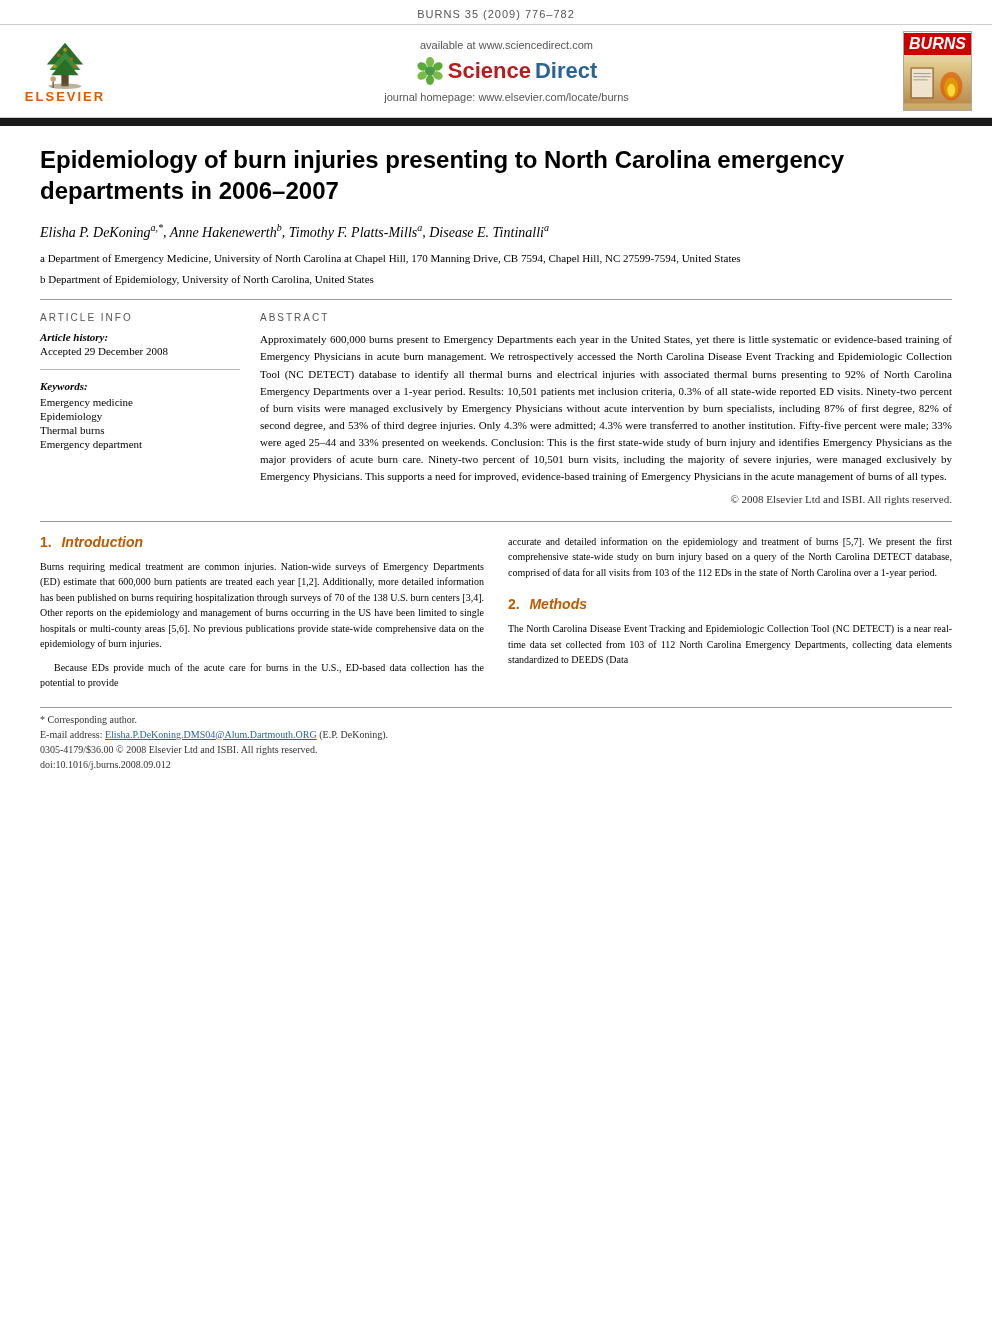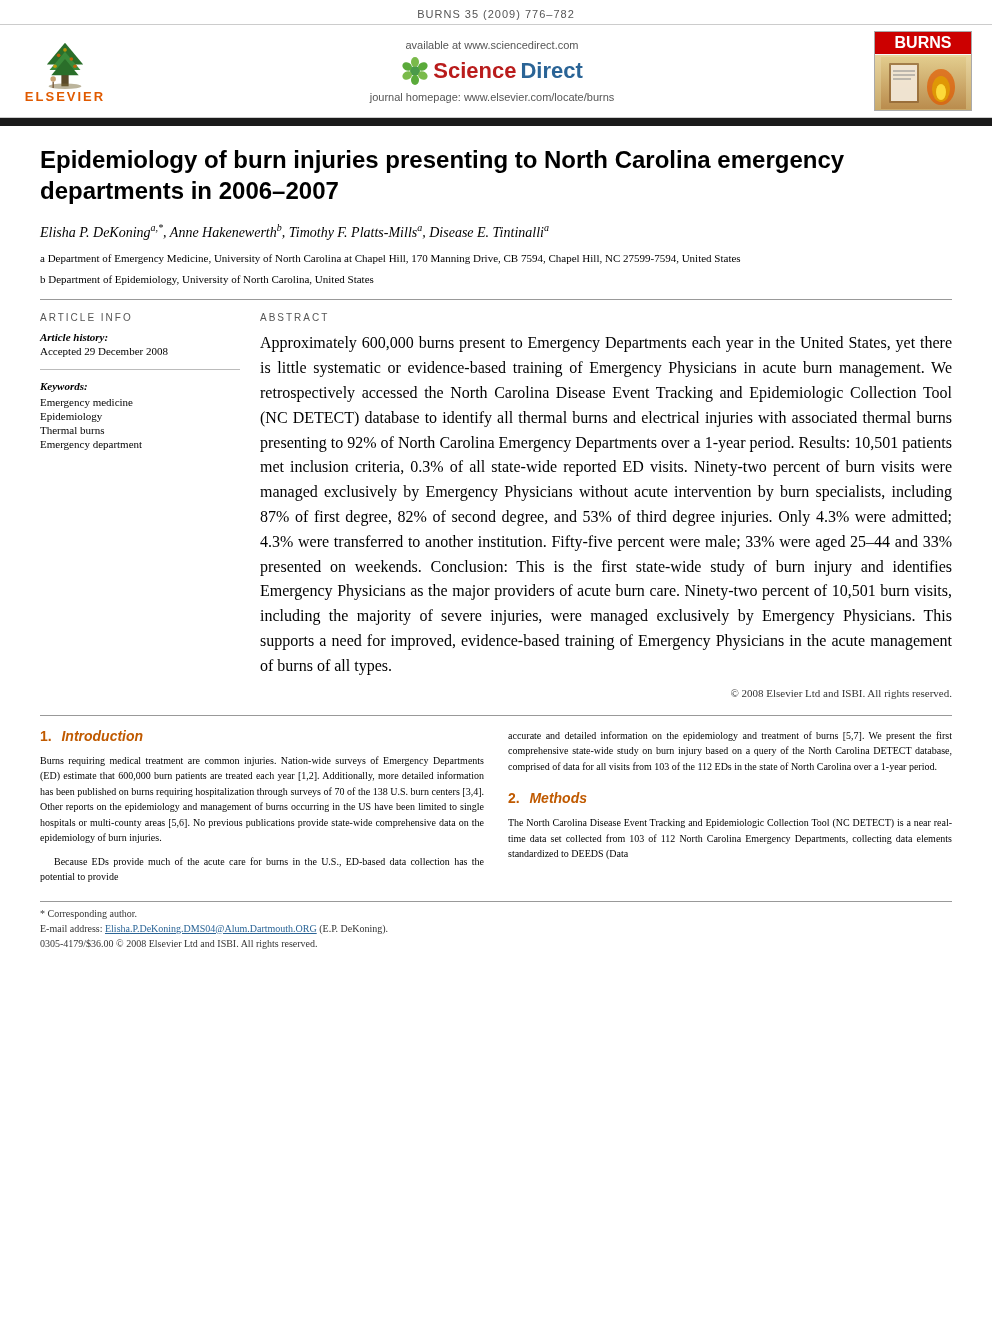--- a/index.html
+++ b/index.html
@@ -95,29 +95,30 @@
       font-family: Arial, sans-serif;
     }
 
     .journal-homepage {
       font-size: 11px;
       color: #555;
       font-family: Arial, sans-serif;
     }
 
     .burns-logo-box {
-      width: 98px;
+      width: 69px;
       height: 80px;
       border: 1px solid #aaa;
       display: flex;
       flex-direction: column;
       align-items: center;
-      justify-content: space-between;
+      justify-content: flex-end;
       background: #f8f8f8;
       font-size: 10px;
+      font-style: italic;
     }
 
     .burns-logo-title {
       background: #c00;
       color: #fff;
       font-size: 16px;
       font-weight: bold;
       font-family: Arial, sans-serif;
       width: 100%;
       text-align: center;
@@ -232,21 +233,21 @@
       font-weight: bold;
       margin-bottom: 4px;
     }
 
     .keyword-item {
       font-size: 11px;
       margin-bottom: 2px;
     }
 
     .abstract-text {
-      font-size: 16px;
+      font-size: 11px;
       line-height: 1.55;
       text-align: justify;
     }
 
     .copyright-note {
       font-size: 11px;
       text-align: right;
       color: #333;
       margin-top: 8px;
     }
@@ -492,16 +493,17 @@
     <hr class="footer-divider">
 
     <div class="footnote-area">
       <div>* Corresponding author.</div>
       <div>
         <span>E-mail address:</span>
         <a href="#">Elisha.P.DeKoning.DMS04@Alum.Dartmouth.ORG</a>
         <span>(E.P. DeKoning).</span>
       </div>
       <div>0305-4179/$36.00 © 2008 Elsevier Ltd and ISBI. All rights reserved.</div>
+      <div>doi:10.1016/j.burns.2008.09.012</div>
     </div>
 
   </div>
 </div>
 
 </body></html>

